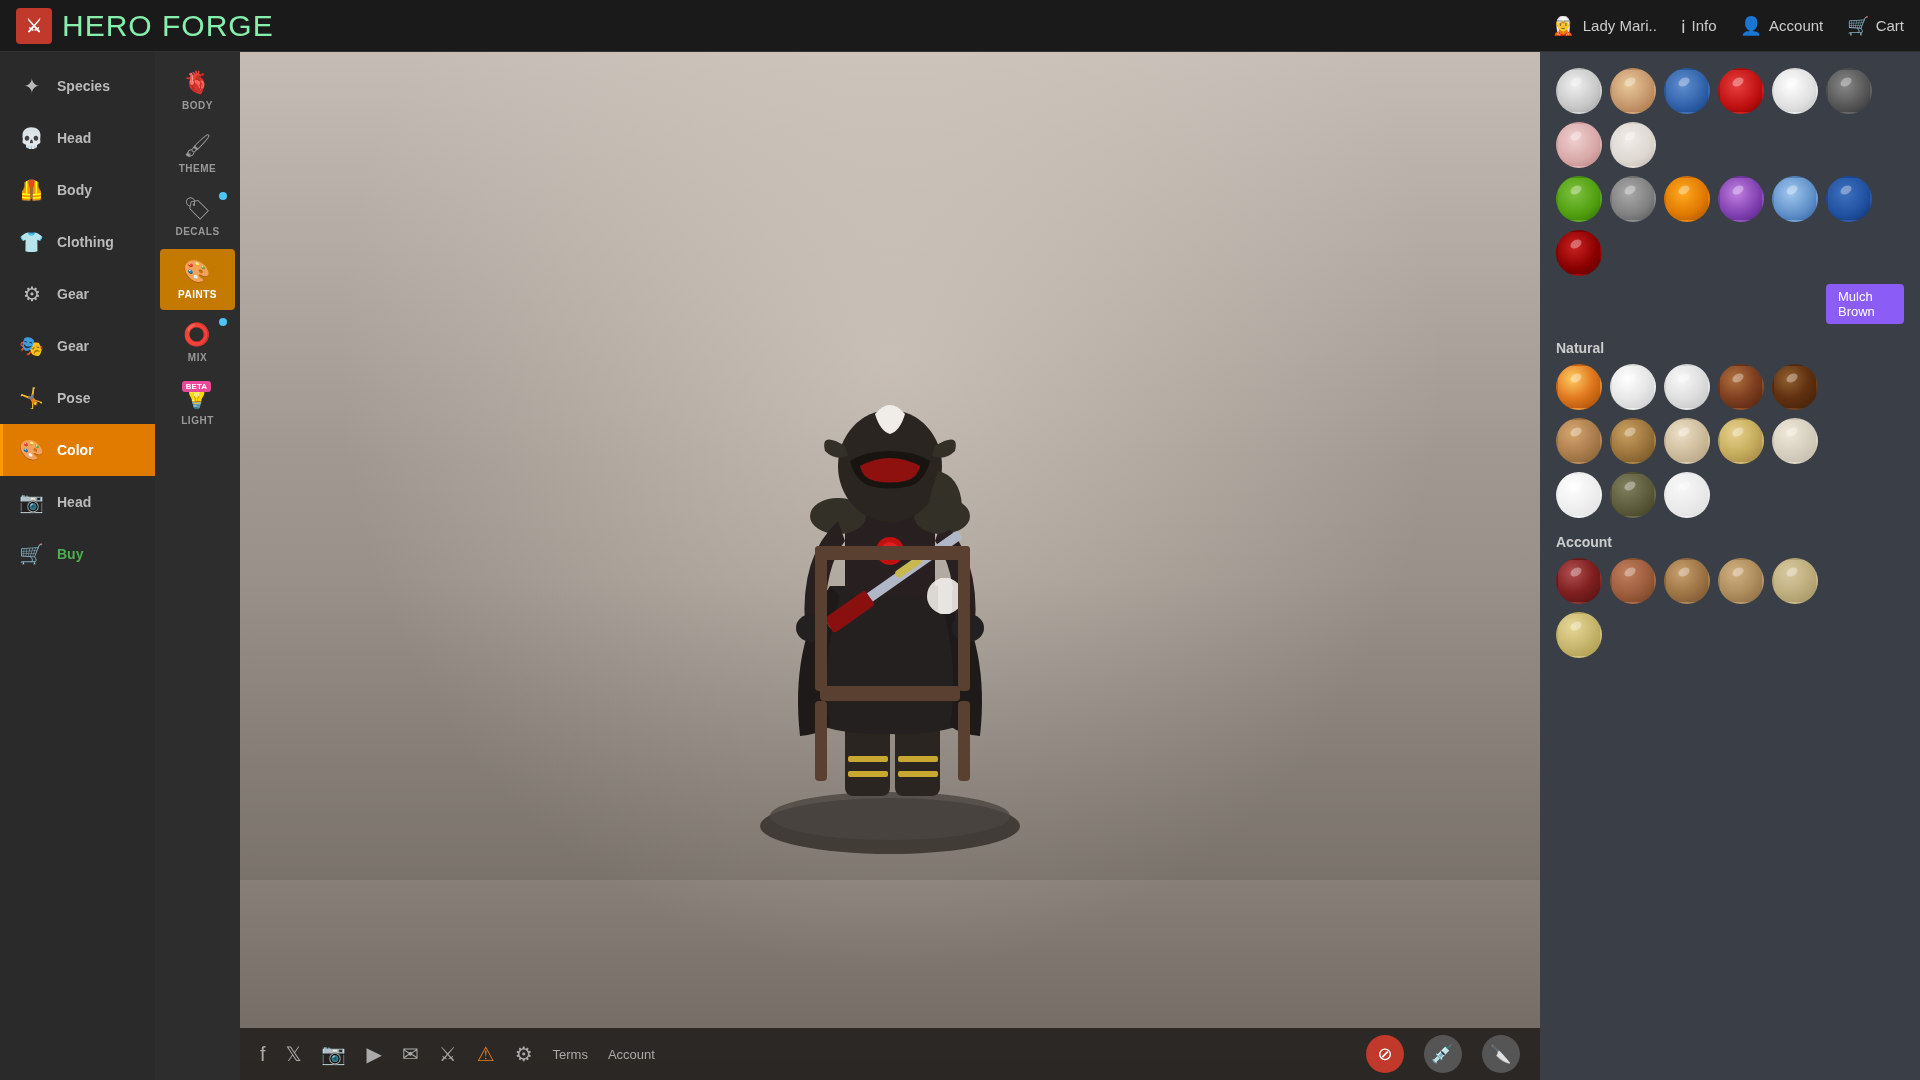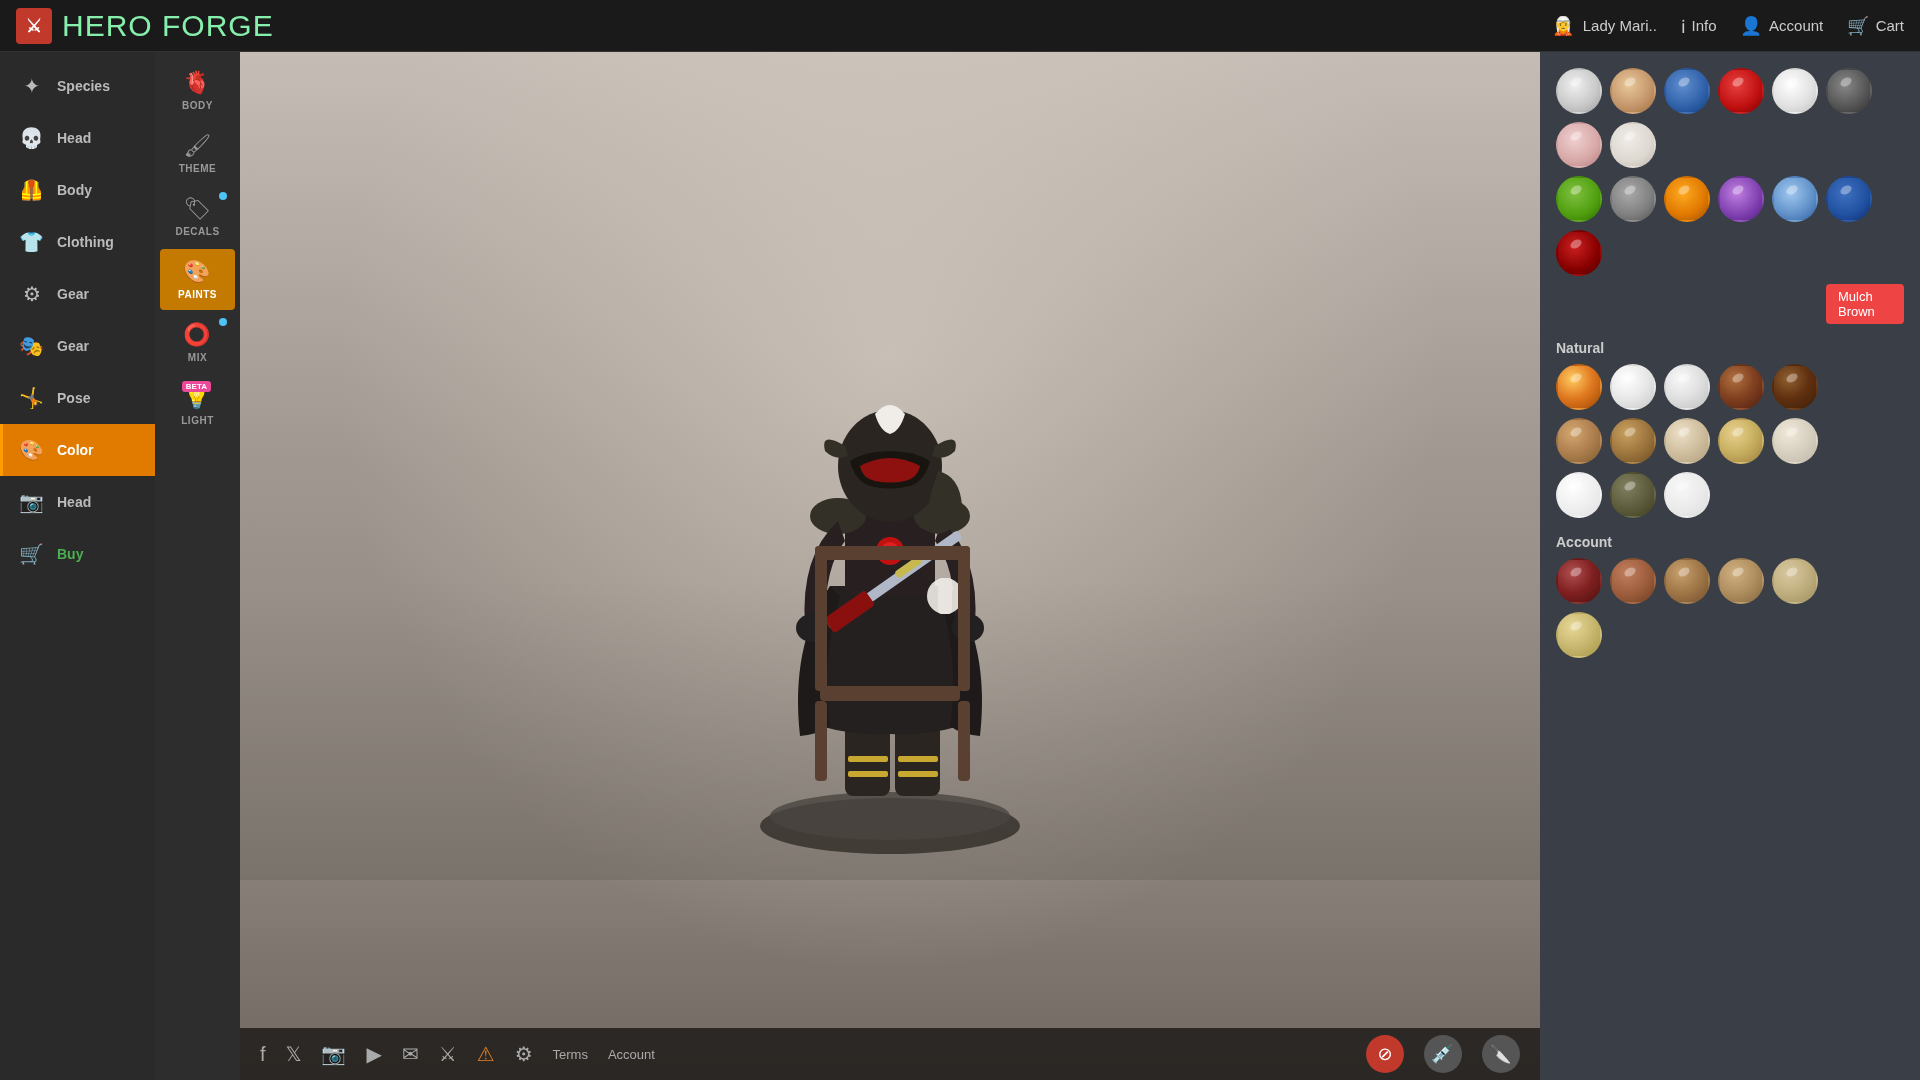--- a/index.html
+++ b/index.html
@@ -420,21 +420,21 @@
       <div class="color-swatch sw-purple"></div>
       <div class="color-swatch sw-light-blue"></div>
       <div class="color-swatch sw-blue2"></div>
       <div class="color-swatch sw-red-bottle" style="position:relative;">
         
         
       </div>
     </div>
 
     <div style="position:relative;margin-bottom:4px;">
-      <div style="background:#ef4444;color:white;padding:5px 12px;border-radius:4px;font-size:13px;display:inline-block;margin-left:270px;">Mulch Brown</div>
+      <div style="background:#8b5cf6;color:white;padding:5px 12px;border-radius:4px;font-size:13px;display:inline-block;margin-left:270px;">Mulch Brown</div>
     </div>
 
     <div class="section-label">Natural</div>
     <div class="color-grid-row">
       <div class="color-swatch sw-h-orange"></div>
       <div class="color-swatch sw-h-white"></div>
       <div class="color-swatch sw-h-white2"></div>
       <div class="color-swatch sw-h-brown1"></div>
       <div class="color-swatch sw-h-brown2"></div>
     </div>

